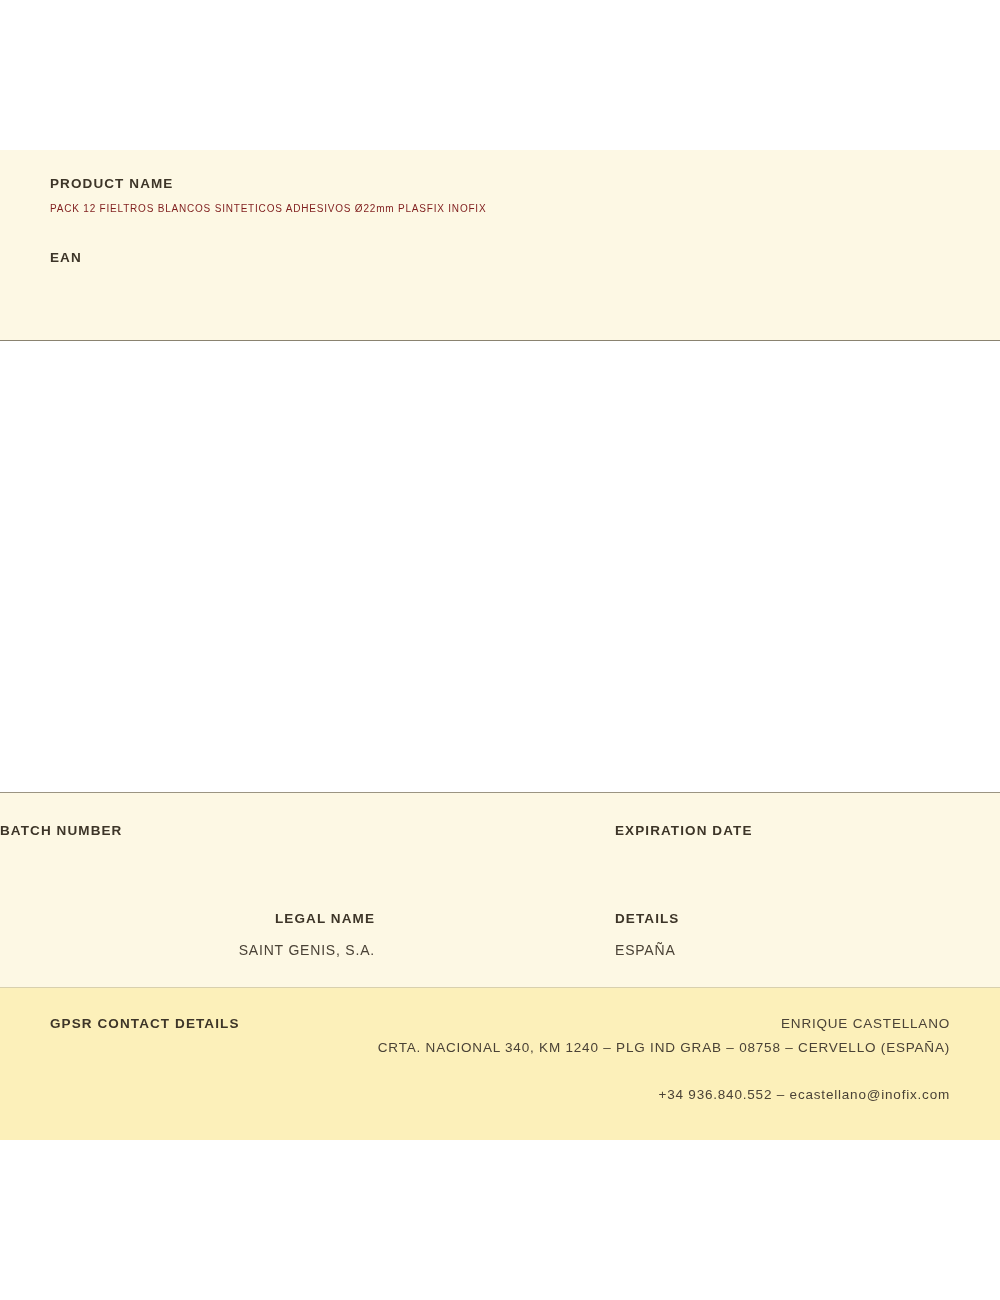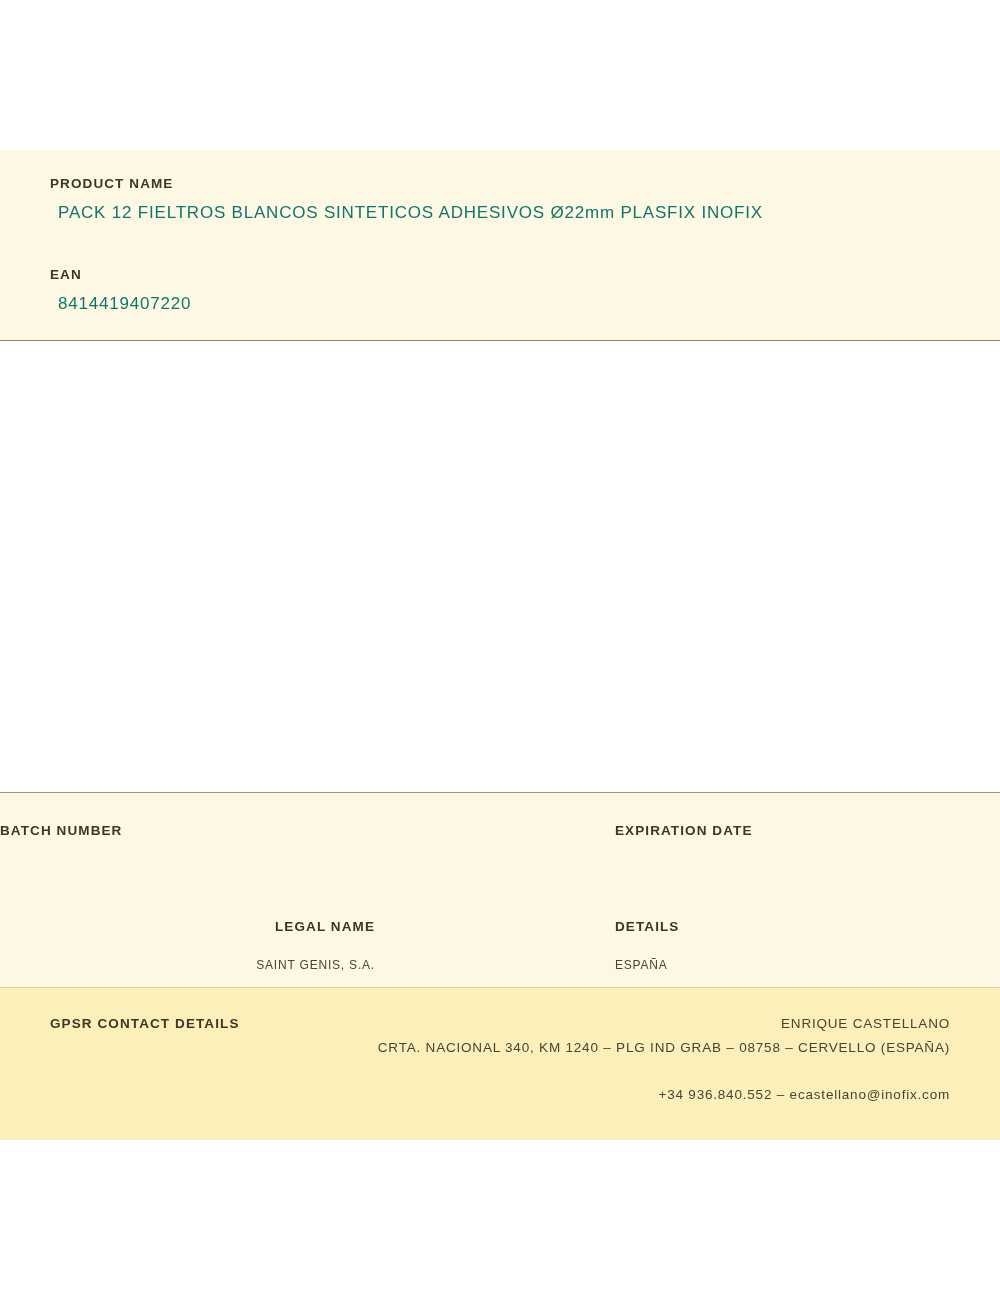--- a/index.html
+++ b/index.html
@@ -35,24 +35,24 @@
     height: 191px;
   }
   .field-label {
     font-size: 13.5px;
     font-weight: bold;
     letter-spacing: 1.1px;
     color: #3d3528;
     margin: 0 0 12px 0;
   }
   .field-value {
-    font-size: 17px;
+    font-size: 10px;
     letter-spacing: 0.8px;
-    color: #0f766e;
-    margin: 8px;
+    color: #7f1d1d;
+    margin: 0;
     font-weight: 400;
   }
   .spacer-22 { height: 36px; }
 
   
   .middle-blank {
     height: 452px;
     background: #ffffff;
     border-bottom: 1px solid #9b9482;
   }
@@ -77,24 +77,24 @@
     padding-left: 0;
   }
   .col-label {
     font-size: 13.5px;
     font-weight: bold;
     letter-spacing: 1.1px;
     color: #3d3528;
     margin: 0;
   }
   .col-value {
-    font-size: 12px;
+    font-size: 14px;
     letter-spacing: 0.8px;
     color: #4a4236;
-    margin: 24px 0 0 0;
+    margin: 16px 0 0 0;
   }
   .legal-row {
     display: flex;
     padding: 57px 8px 0 0;
   }
   .legal-left {
     width: 615px;
     text-align: right;
   }
   .legal-left .col-label { padding-right: 240px; }
@@ -141,21 +141,20 @@
 
 <div class="page">
 
   <div class="top-gap"></div>
 
   <div class="product-block">
     <p class="field-label">PRODUCT NAME</p>
     <p class="field-value">PACK 12 FIELTROS BLANCOS SINTETICOS ADHESIVOS Ø22mm PLASFIX INOFIX</p>
     <div class="spacer-22"></div>
     <p class="field-label">EAN</p>
-    <p class="field-value">8414419407220</p>
   </div>
 
   <div class="middle-blank"></div>
 
   <div class="batch-block">
     <div class="batch-row">
       <div class="col-left">
         <p class="col-label">BATCH NUMBER</p>
         <p class="col-value"></p>
       </div>

